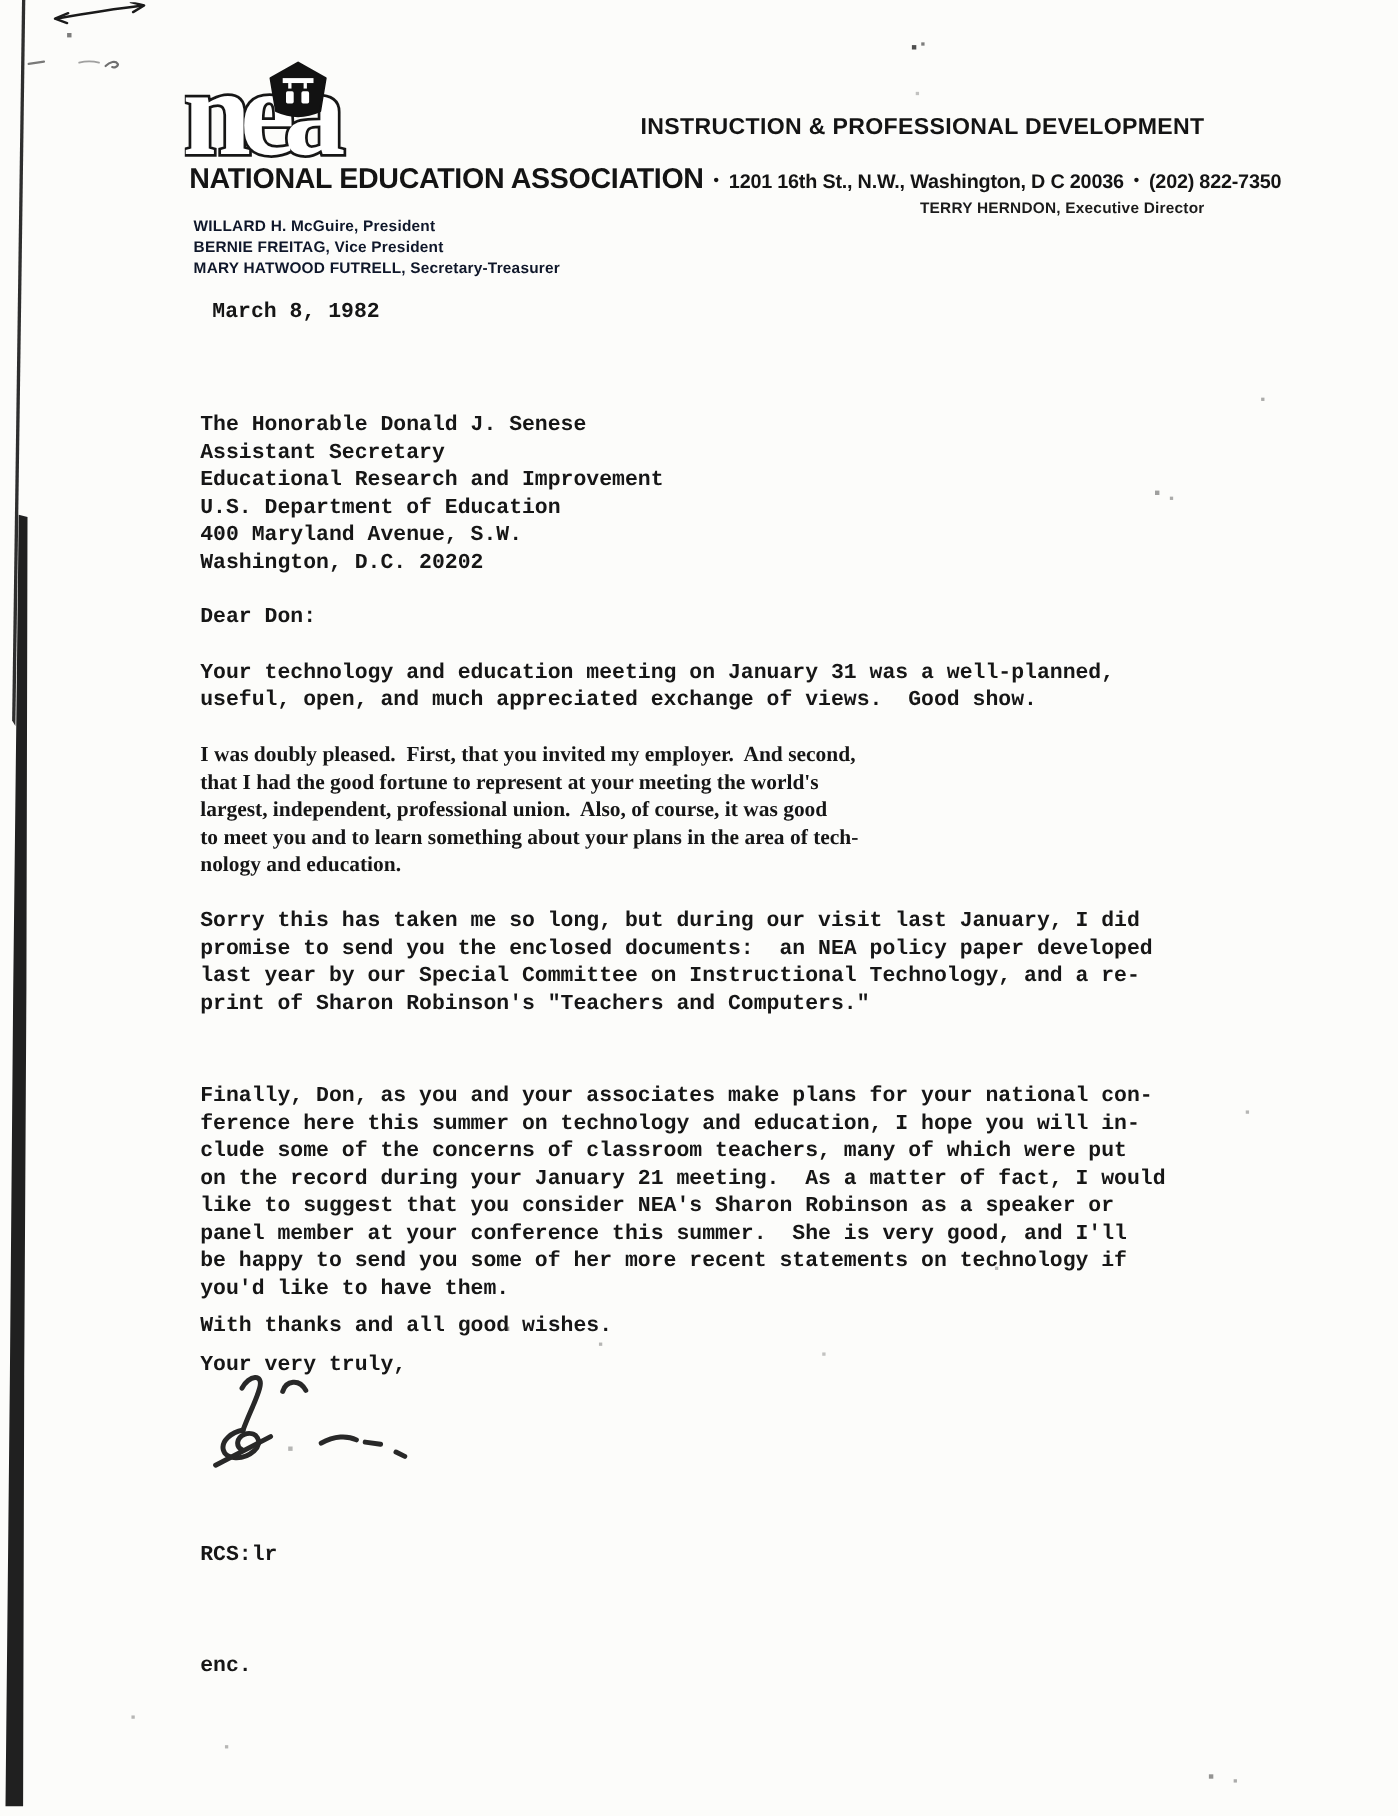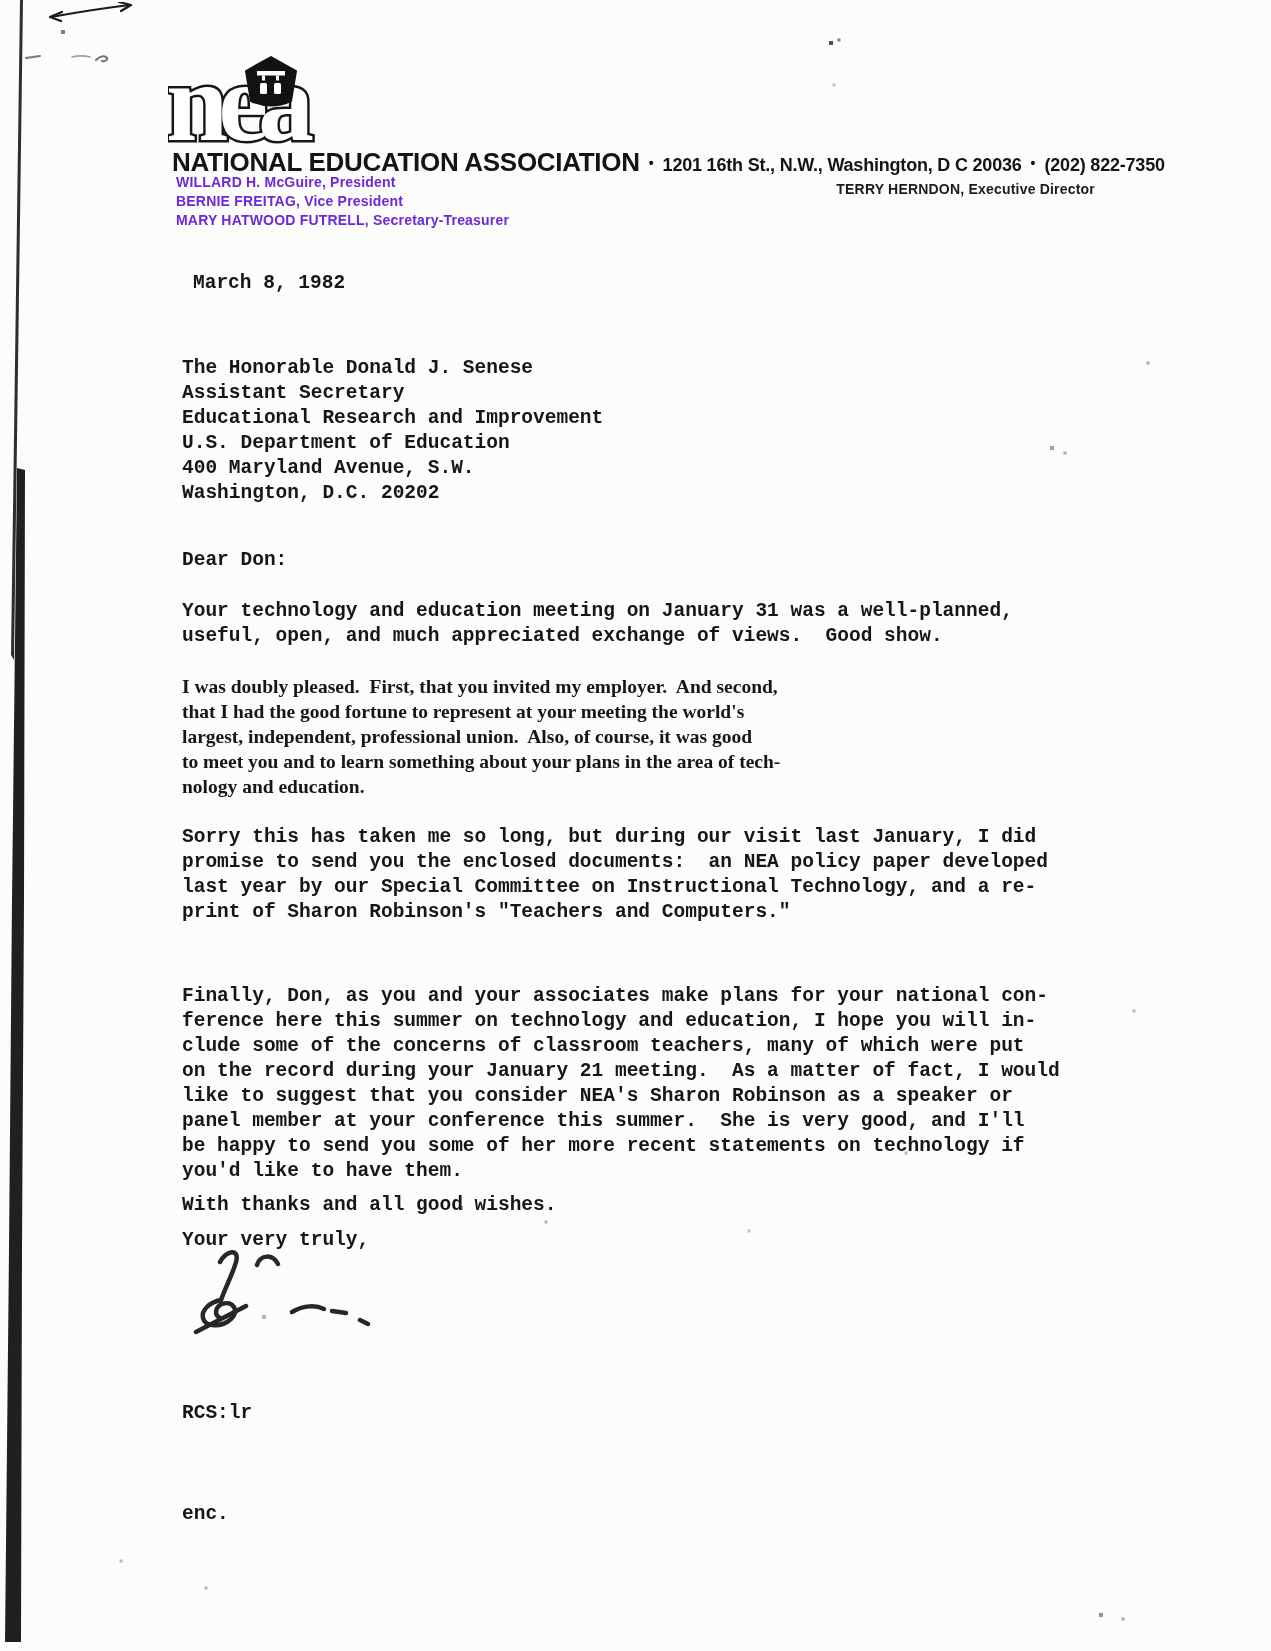--- a/index.html
+++ b/index.html
@@ -43,37 +43,37 @@
   }
   .orgline{
     position:absolute;left:172px;top:147px;
     display:flex;align-items:baseline;gap:9px;white-space:nowrap;
     color:#141414;
   }
   .org-name{font:bold 26px "Liberation Sans",sans-serif;letter-spacing:-.3px;}
   .org-bullet{font:bold 14px "Liberation Sans",sans-serif;position:relative;top:-3px;}
   .org-addr,.org-phone{font:bold 18px "Liberation Sans",sans-serif;letter-spacing:-.2px;}
   .officers{
-    position:absolute;left:176px;top:173px;
+    position:absolute;left:176px;top:196px;
     font:bold 14px "Liberation Sans",sans-serif;
-    line-height:19px;color:#6d28d9;letter-spacing:.2px;
+    line-height:19px;color:#0f172a;letter-spacing:.2px;
   }
   .exec{
     position:absolute;top:181px;right:176px;
     font:bold 14px "Liberation Sans",sans-serif;color:#1b1b1b;letter-spacing:.2px;
   }
   
   .tw{
     position:absolute;left:182px;
     font:bold 19.5px "Liberation Mono","DejaVu Sans Mono",monospace;
     line-height:25px;white-space:pre-wrap;color:#161616;
     letter-spacing:0;
   }
   .date{top:271px;margin-left:11px;}
-  .recipient{top:356px;}
+  .recipient{top:374px;}
   .salutation{top:548px;}
   .p1{top:599px;}
   .p2{top:674px;font-family:Liberation Serif, serif;}
   .p3{top:825px;}
   .p4{top:984px;}
   .thanks{top:1174px;margin-top:19px;}
   .vale{top:1228px;}
   .signer{top:1329px;}
   .rcs{top:1401px;}
   .enc{top:1502px;}
@@ -110,20 +110,21 @@
         <path d="M27,1 L52,15 L47,45 Q27,54 7,45 L2,15 Z" fill="#121212" stroke="#121212" stroke-width="2" stroke-linejoin="round"></path>
         <rect x="13" y="15" width="28" height="4.5" fill="#fff"></rect>
         <rect x="16" y="27" width="7" height="11" rx="1.5" fill="#fff"></rect>
         <rect x="30" y="27" width="7" height="11" rx="1.5" fill="#fff"></rect>
         <rect x="18" y="19.5" width="3" height="5" fill="#fff"></rect>
         <rect x="32" y="19.5" width="3" height="5" fill="#fff"></rect>
       </g>
     </svg>
   </div>
 
+  <div class="dept">INSTRUCTION &amp; PROFESSIONAL DEVELOPMENT</div>
 
   <div class="orgline">
     <span class="org-name">NATIONAL EDUCATION ASSOCIATION</span>
     <span class="org-bullet">•</span>
     <span class="org-addr">1201 16th St., N.W., Washington, D C 20036</span>
     <span class="org-bullet">•</span>
     <span class="org-phone">(202) 822-7350</span>
   </div>
 
   <div class="officers">

